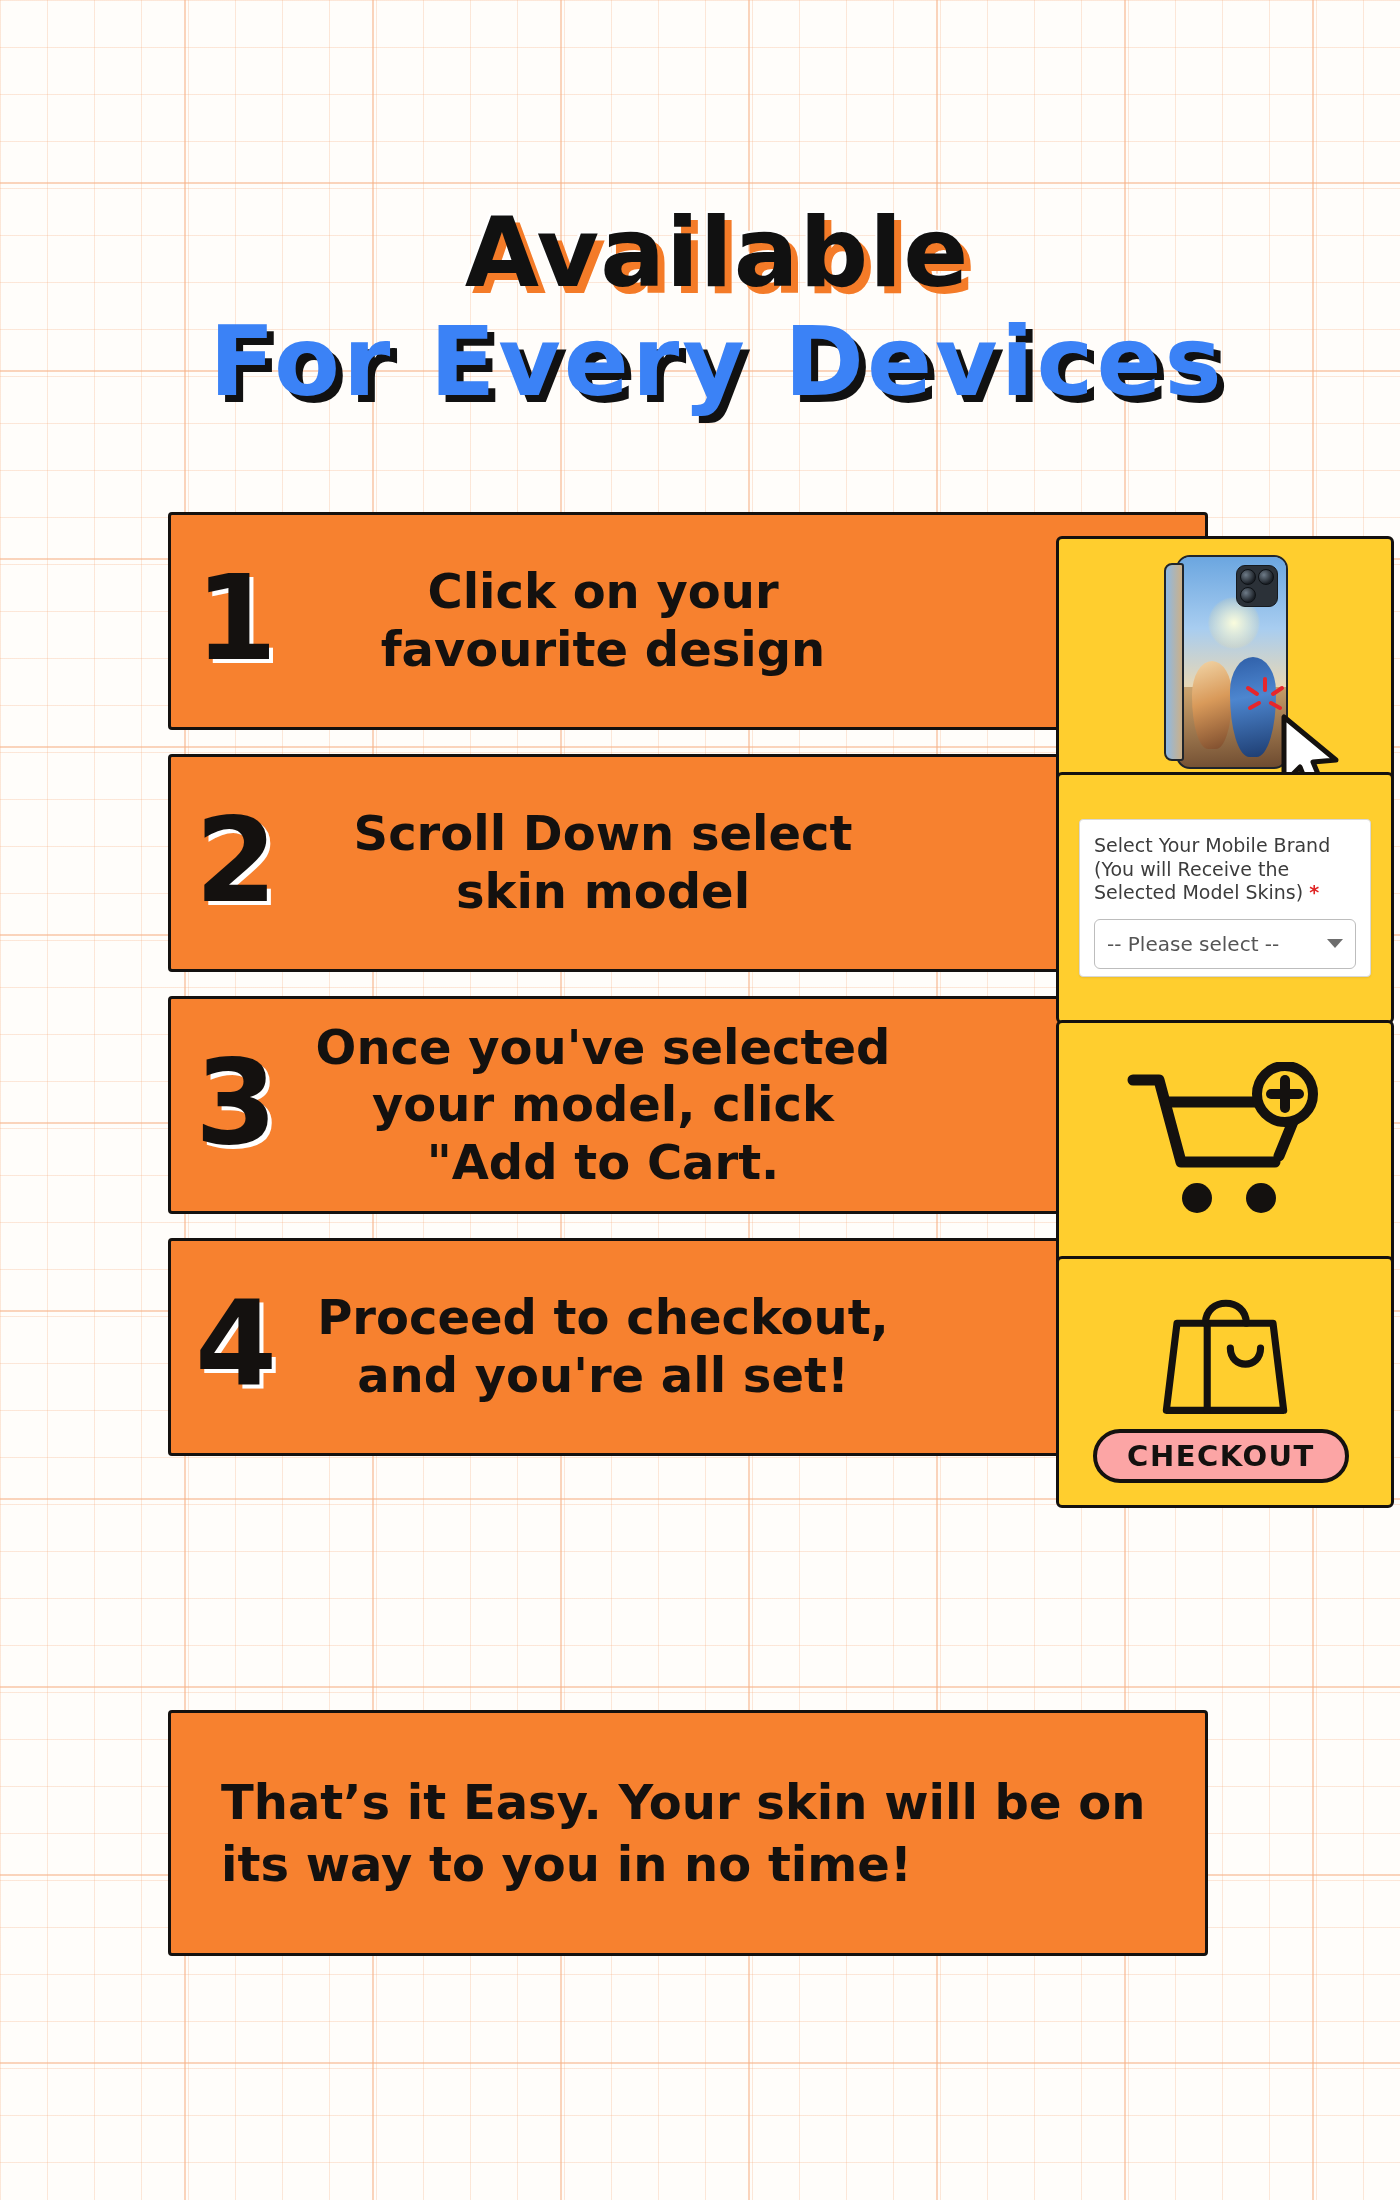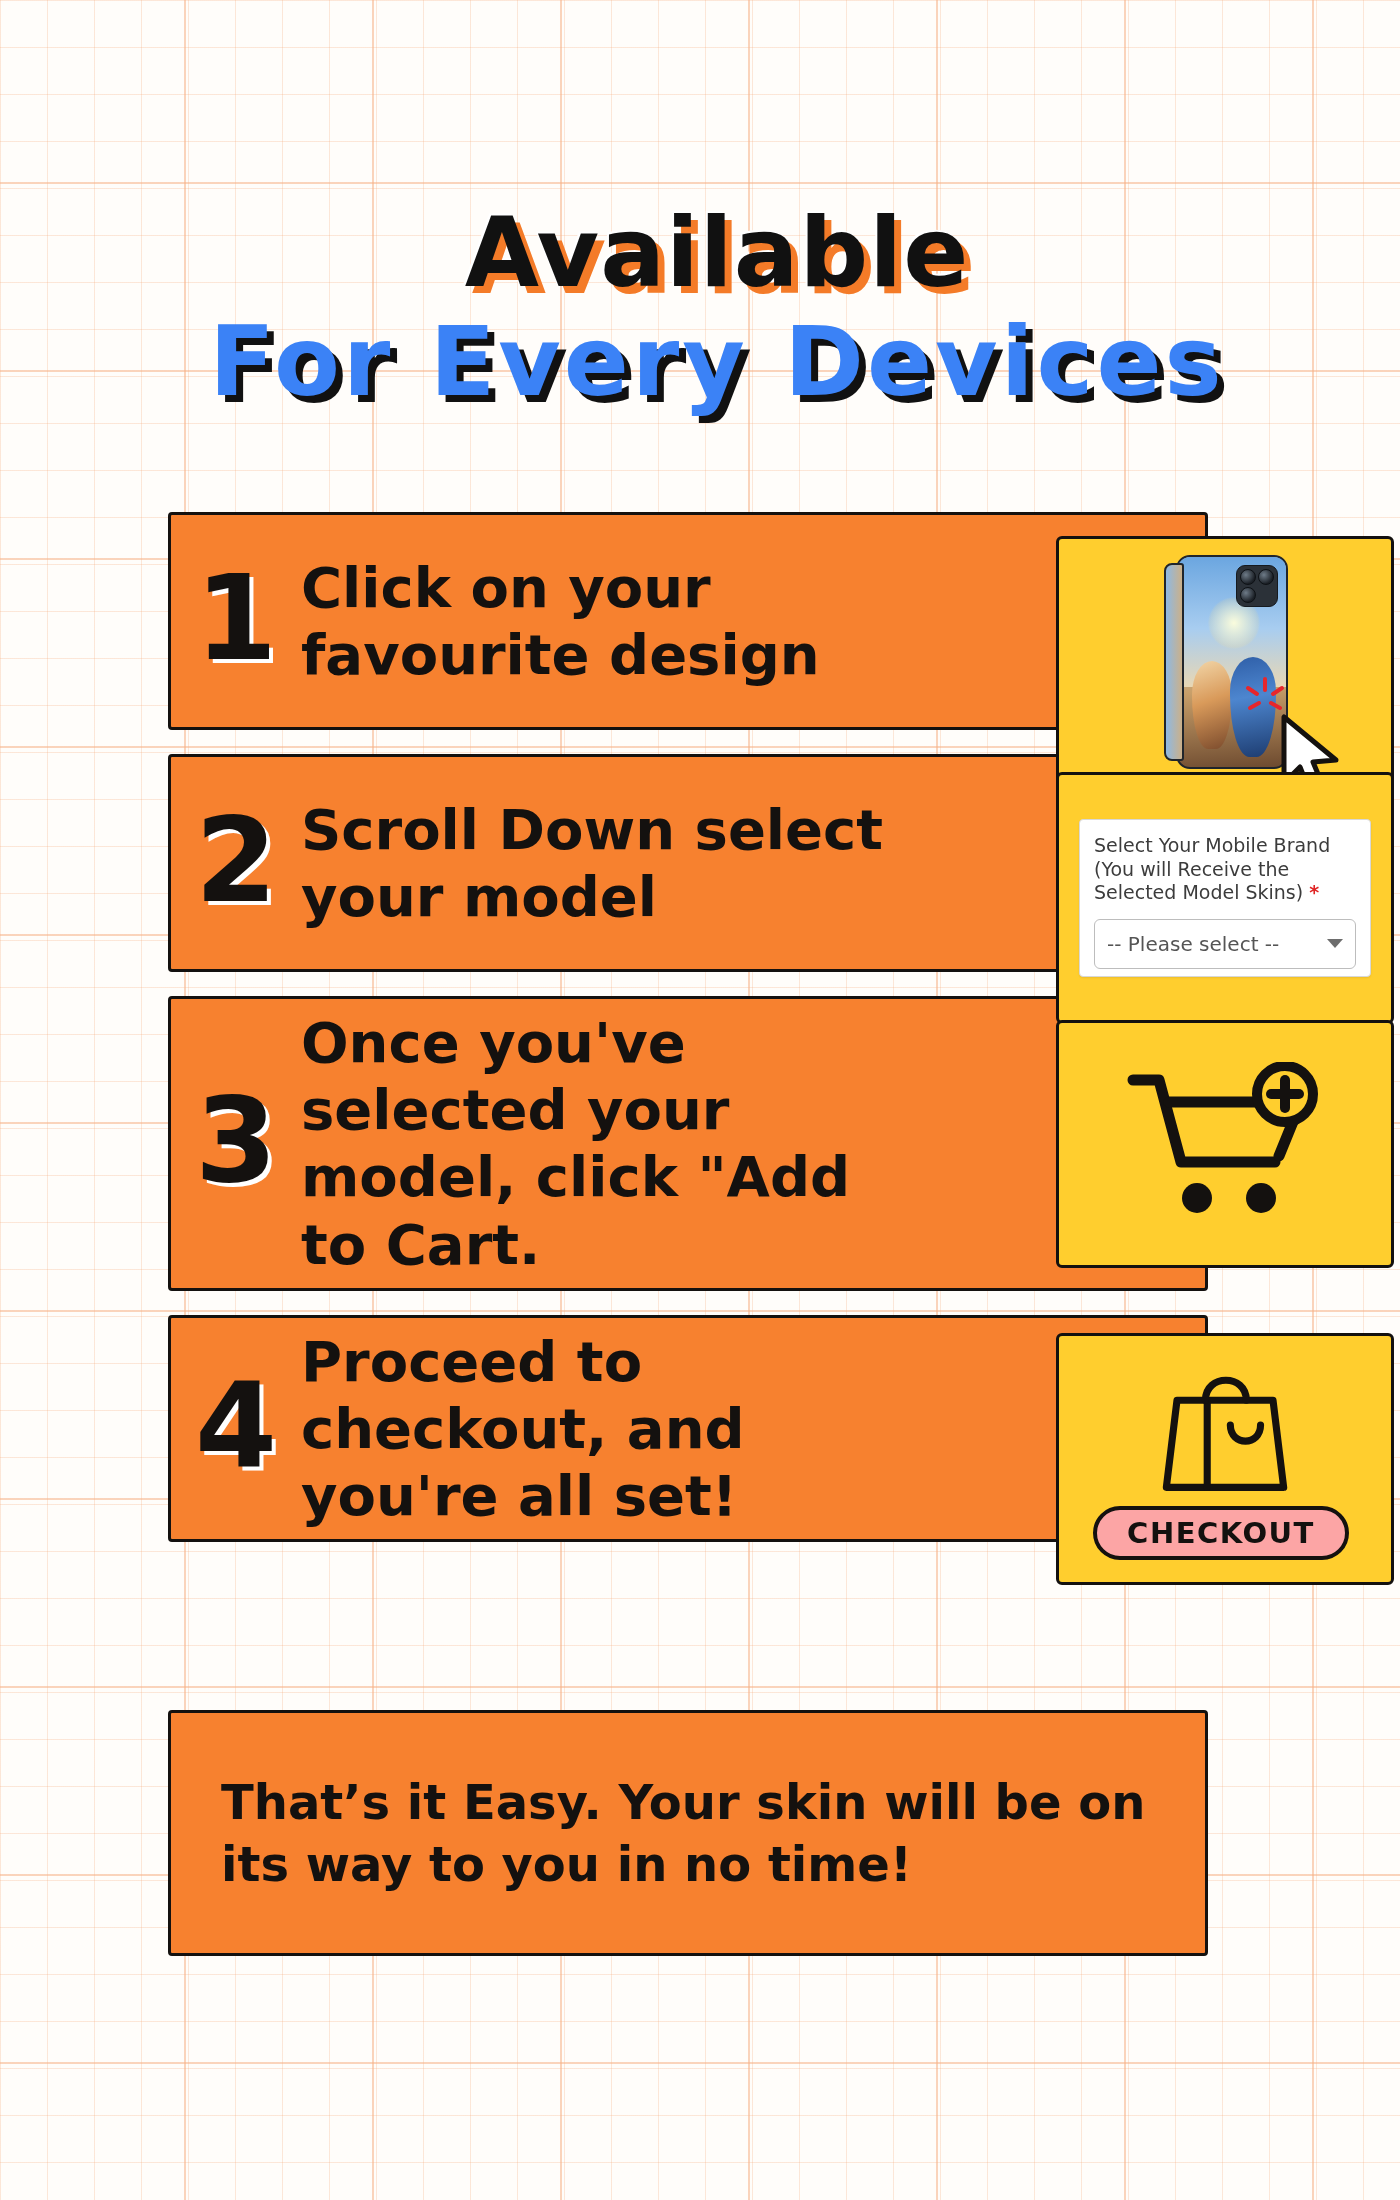--- a/index.html
+++ b/index.html
@@ -102,24 +102,25 @@
     font-size: 118px;
     line-height: 1;
     color: #14110f;
     text-shadow: 4px 4px 0 #ffffff;
     padding-bottom: 6px;
   }
   .step-text {
     flex: 1 1 auto;
     font-family: "DejaVu Sans", sans-serif;
     font-weight: bold;
-    font-size: 56px;
+    font-size: 48px;
     line-height: 1.2;
     color: #14110f;
     padding-right: 300px;
+    text-align: center;
   }
 
   
   .art-panel {
     position: absolute;
     right: -106px;
     top: 24px;
     width: 338px;
     height: 248px;
     background: #ffce2e;
@@ -370,21 +371,21 @@
           <svg class="cursor" viewBox="0 0 70 86">
             <path d="M8 4 L8 70 L24 54 L34 79 L47 73 L37 49 L60 47 Z" fill="#ffffff" stroke="#14110f" stroke-width="5" stroke-linejoin="round"></path>
           </svg>
         </div>
       </div>
     </div>
 
     <div class="step">
       <div class="step-bar">
         <div class="step-num">2</div>
-        <div class="step-text">Scroll Down select your model</div>
+        <div class="step-text">Scroll Down select skin model</div>
       </div>
 
       <div class="art-panel tall">
         <div class="select-card">
           <div class="select-label"><span>Select Your Mobile Brand (You will Receive the Selected Model Skins)</span> <span class="req">*</span></div>
           <div class="select-control">
             <span class="select-value">-- Please select --</span>
             <span class="caret"></span>
           </div>
         </div>

